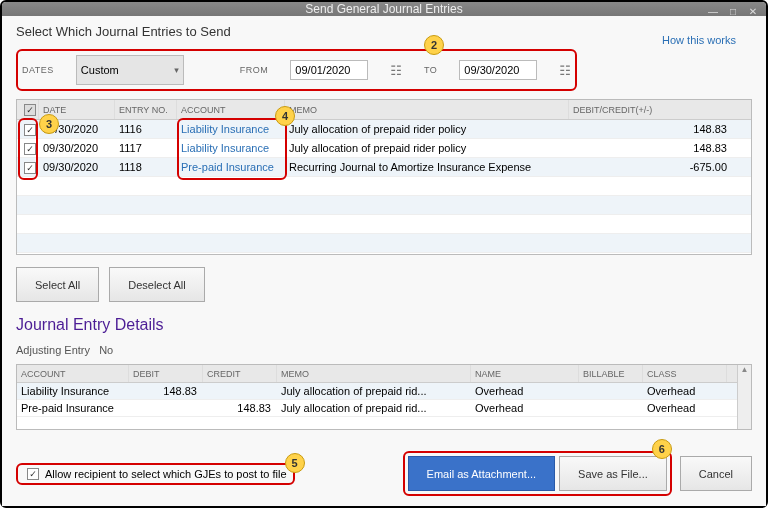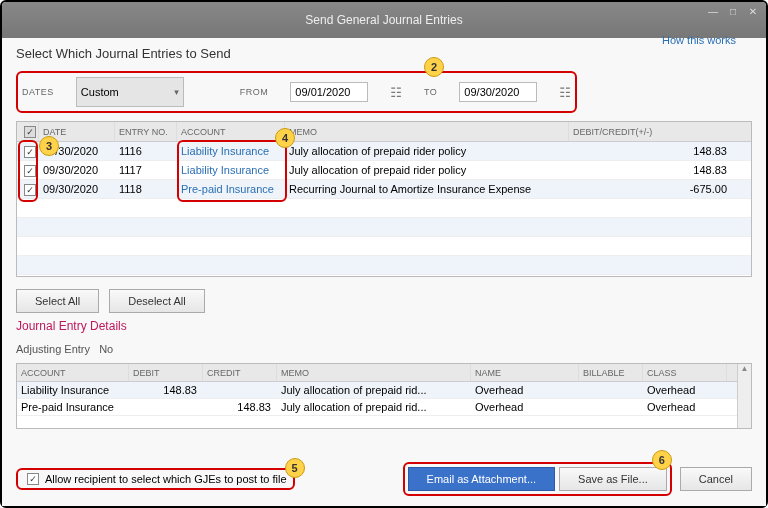--- a/index.html
+++ b/index.html
@@ -17,21 +17,21 @@
     height: 508px;
     background: #f0f0f0;
     border: 2px solid #000;
     border-radius: 6px;
     display: flex;
     flex-direction: column;
   }
   .titlebar {
     background: linear-gradient(#888, #777);
     color: #eee;
-    height: 36px;
+    height: 14px;
     display: flex;
     align-items: center;
     justify-content: center;
     position: relative;
     border-radius: 4px 4px 0 0;
     font-size: 12px;
   }
   .titlebar .controls {
     position: absolute;
     right: 6px;
@@ -172,31 +172,31 @@
     border: 1px solid #888;
     background: #ddd;
     color: #333;
     display: inline-flex; align-items:center; justify-content:center;
     font-size: 9px;
     margin-left:3px;
   }
   .btn {
     background: linear-gradient(#f9f9f9, #e6e6e6);
     border: 1px solid #aaa;
-    height: 24px;
+    height: 35px;
     padding: 0 18px;
     font-size: 11px;
     color: #333;
     cursor: pointer;
     display: inline-flex;
     align-items: center;
     justify-content: center;
   }
   .btn-row { display: flex; gap: 10px; margin-top: 6px; }
-  .section-header { font-size: 12px; color: #be185d; }
+  .section-header { font-size: 16px; color: #4c1d95; margin-top: 8px; }
   .adj-row { font-size: 11px; color: #555; margin-top: 4px; }
   
   .detail-wrap {
     border: 1px solid #bbb;
     background: #fff;
     height: 66px;
     margin-top: 2px;
     overflow: hidden;
     position: relative;
   }

